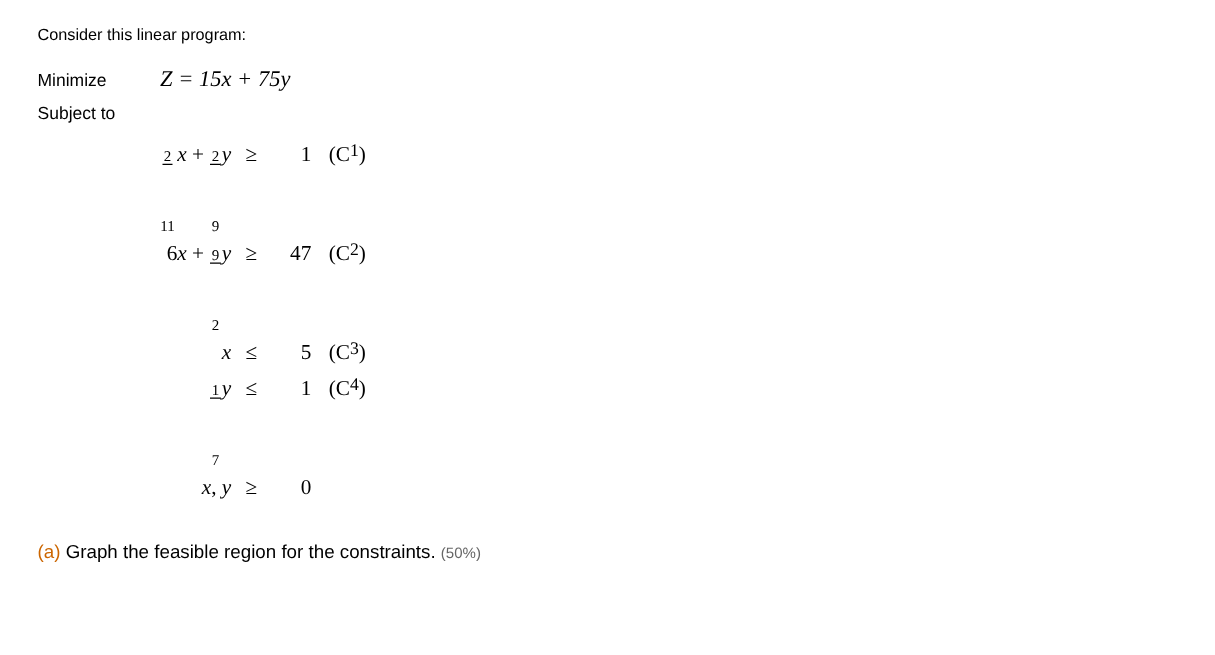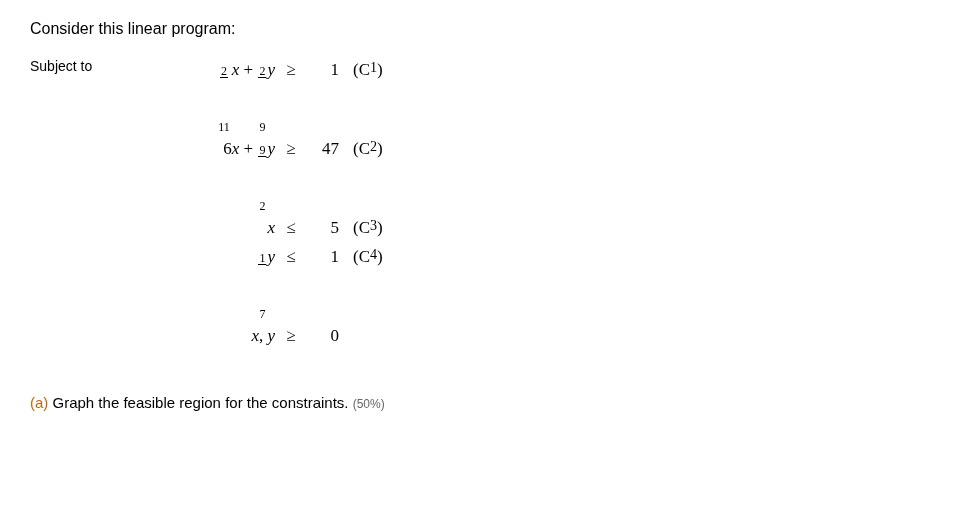--- a/index.html
+++ b/index.html
@@ -8,21 +8,21 @@
       font-family: 'Times New Roman', Times, serif;
       font-size: 16px;
       color: #000000;
       padding: 20px 30px;
       width: 972px;
       min-height: 524px;
     }
 
     .intro {
       font-family: Arial, sans-serif;
-      font-size: 16px;
+      font-size: 13px;
       margin-bottom: 18px;
     }
 
     .frac {
       display: inline-flex;
       flex-direction: column;
       align-items: center;
       vertical-align: middle;
       font-size: 12px;
       line-height: 1;
@@ -108,22 +108,28 @@
       font-size: 14px;
     }
   </style>
 </head>
 <body>
 
 <p class="intro">Consider this linear program:</p>
 
 <div style="margin-top:10px;">
 
-
-  <div style="display:flex; align-items:flex-start;">
+  <div class="obj-row">
+    <span class="minimize-label">Minimize</span>
+    <span style="font-style:italic; font-size:18px;">
+      <i>Z</i> = 15<i>x</i> + 75<i>y</i>
+    </span>
+  </div>
+
+  <div style="display:flex; flex-direction:column; align-items:flex-start;gap:12px;">
     <span class="subject-label" style="font-family:Arial,sans-serif;font-size:14px;padding-top:2px;">Subject to</span>
 
     <div style="display:flex;flex-direction:column;gap:2px;">
 
       <div class="c-row">
         <span class="expr-part">
           <span class="frac">
             <span class="frac-num">2</span>
             <span class="frac-den">11</span>
           </span>
@@ -181,17 +187,17 @@
         </span>
         <span class="op-part">≥</span>
         <span class="num-part">0</span>
         <span class="name-part"></span>
       </div>
 
     </div>
   </div>
 </div>
 
-<div class="part-a" style="margin-top:45px;">
+<div class="part-a" style="margin-top:30px;">
   <span class="part-a-label">(a)</span>
   <span> Graph the feasible region for the constraints. </span>
   <span class="percent-note">(50%)</span>
 </div>
 
 </body></html>

